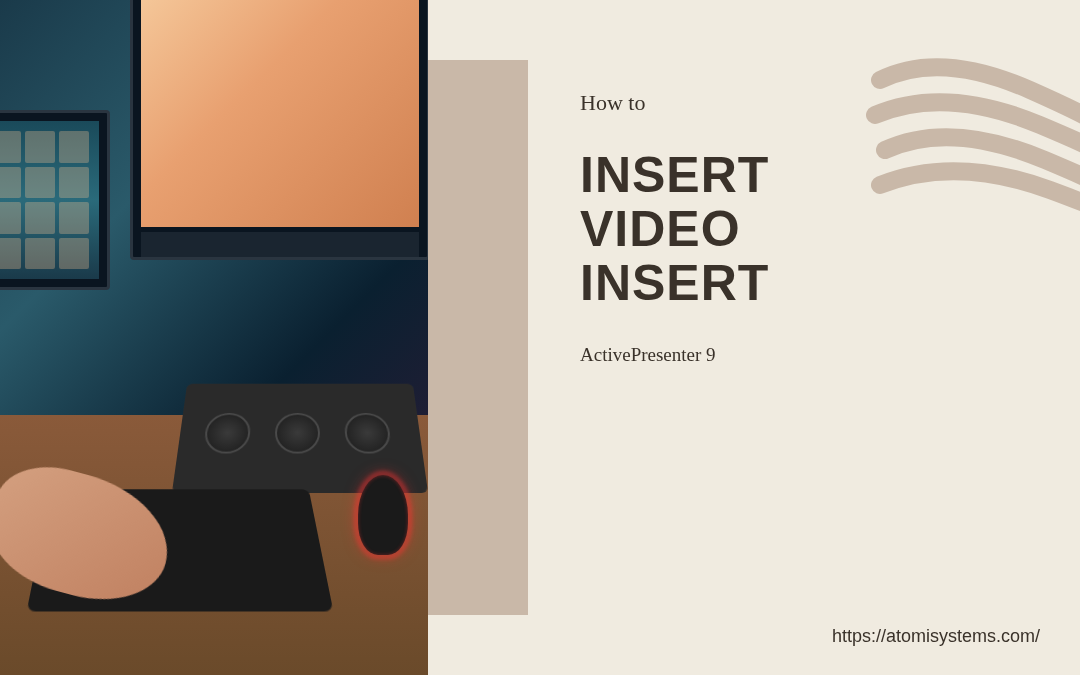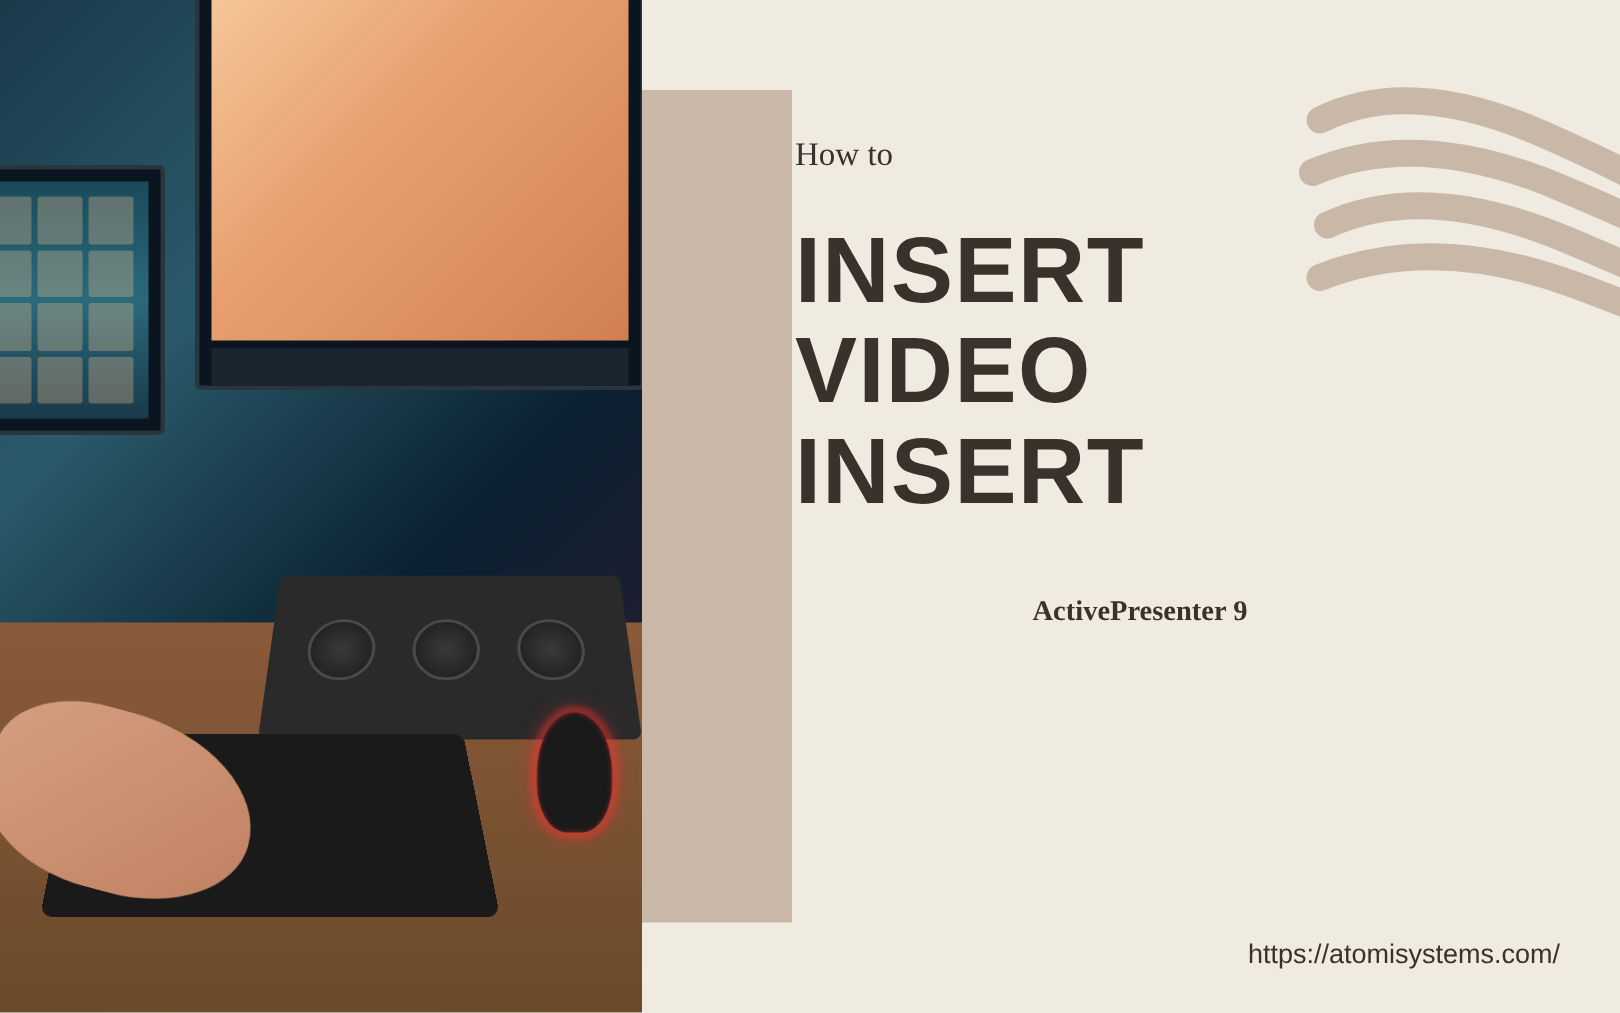--- a/index.html
+++ b/index.html
@@ -145,44 +145,43 @@
     .vertical-block {
       position: absolute;
       left: 428px;
       top: 60px;
       width: 100px;
       height: 555px;
       background: #c9b8a8;
     }
     .content-area {
       position: absolute;
-      left: 530px;
+      left: 580px;
       top: 90px;
       width: 460px;
     }
     .pretitle {
       font-size: 22px;
       color: #3a322a;
       font-weight: 400;
       margin-bottom: 32px;
     }
     .title {
-      font-size: 62px;
+      font-size: 50px;
       font-weight: 900;
       color: #3a322a;
       line-height: 1.08;
       letter-spacing: 1px;
       font-family: Arial Black, Arial, sans-serif;
-      margin-bottom: 48px;
+      margin-bottom: 34px;
     }
     .subtitle {
       font-size: 19px;
       color: #3a322a;
-      font-weight: 700;
-      text-align: center;
+      font-weight: 400;
     }
     .url {
       position: absolute;
       bottom: 28px;
       right: 40px;
       font-size: 18px;
       color: #3a322a;
       font-family: Arial, sans-serif;
     }
     .scribble {

